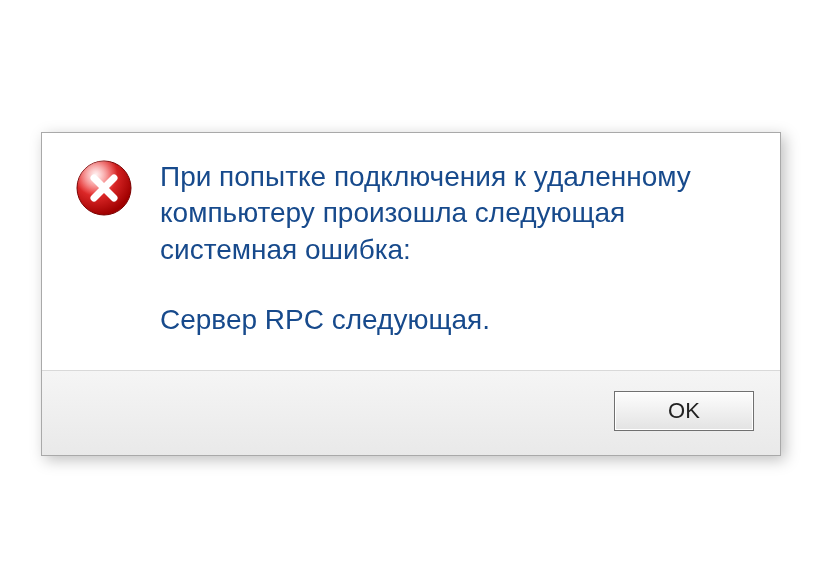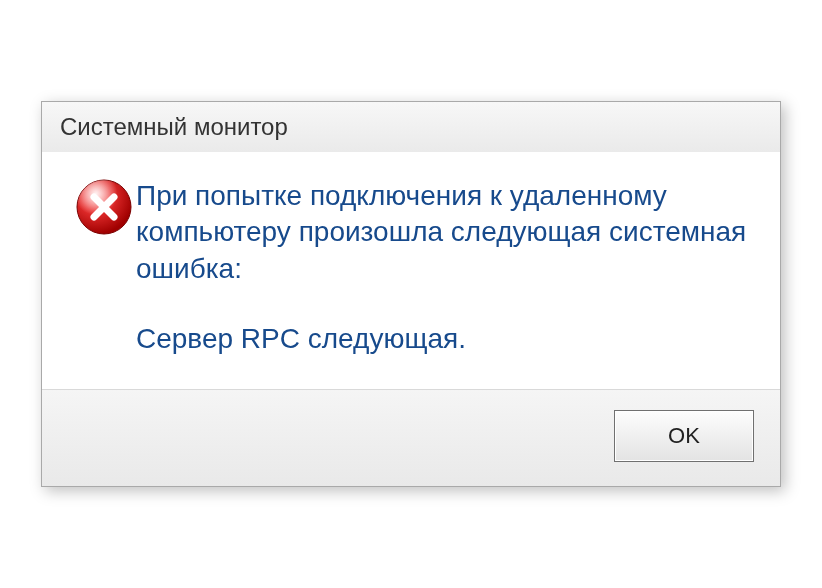--- a/index.html
+++ b/index.html
@@ -28,20 +28,21 @@
       display: flex;
       align-items: center;
       padding: 0 18px;
       font-size: 24px;
       color: #333;
       font-weight: 400;
     }
     .content {
       display: flex;
       padding: 26px 30px 32px 30px;
+      gap: 24px;
       background: #ffffff;
       border-bottom: 1px solid #d9d9d9;
     }
     .icon-wrap {
       flex: 0 0 auto;
       width: 64px;
       height: 64px;
       display: flex;
       align-items: flex-start;
       justify-content: center;
@@ -57,37 +58,34 @@
       margin-bottom: 34px;
     }
     .button-row {
       display: flex;
       justify-content: flex-end;
       padding: 20px 26px 24px 26px;
       background: linear-gradient(to bottom, #f5f5f5 0%, #e9e9e9 100%);
     }
     .ok-button {
       width: 140px;
-      height: 52px;
+      height: 40px;
       background: linear-gradient(to bottom, #fdfdfd 0%, #e3e3e3 100%);
       border: 1px solid #707070;
       font-size: 22px;
       color: #222;
       cursor: pointer;
       font-family: inherit;
       box-shadow: inset 0 0 0 1px #fff;
     }
   </style>
 </head>
 <body>
 
 <div class="dialog">
-  <div class="titlebar">
-    <span>Системный монитор</span>
-  </div>
   <div class="content">
     <div class="icon-wrap">
       <svg width="58" height="58" viewBox="0 0 58 58">
         <defs>
           <radialGradient id="redball" cx="35%" cy="30%" r="70%">
             <stop offset="0%" stop-color="#ff7a7a"></stop>
             <stop offset="40%" stop-color="#e83030"></stop>
             <stop offset="100%" stop-color="#a00000"></stop>
           </radialGradient>
           <radialGradient id="gloss" cx="35%" cy="25%" r="40%">

